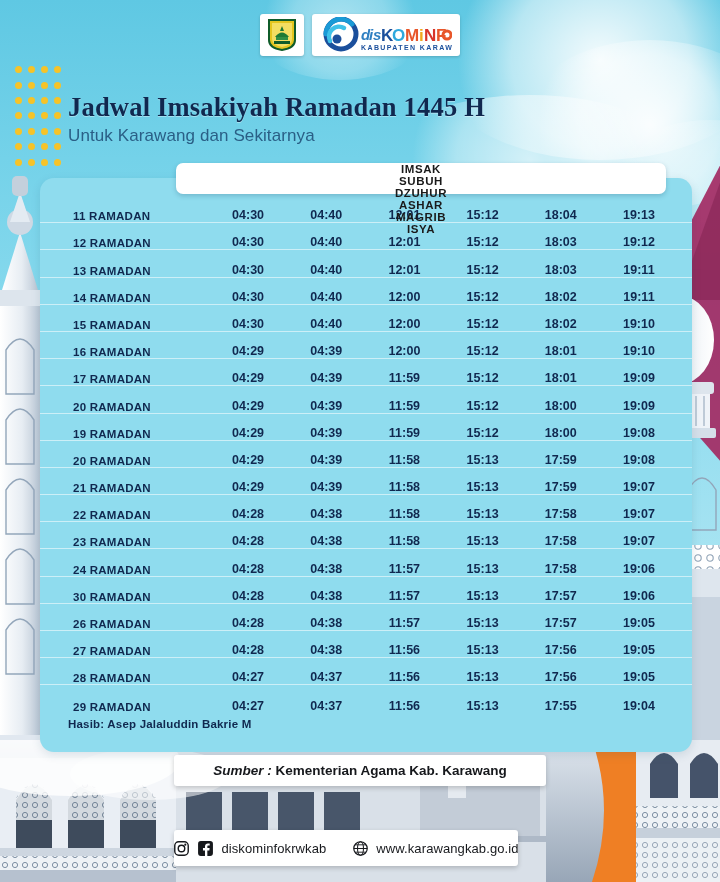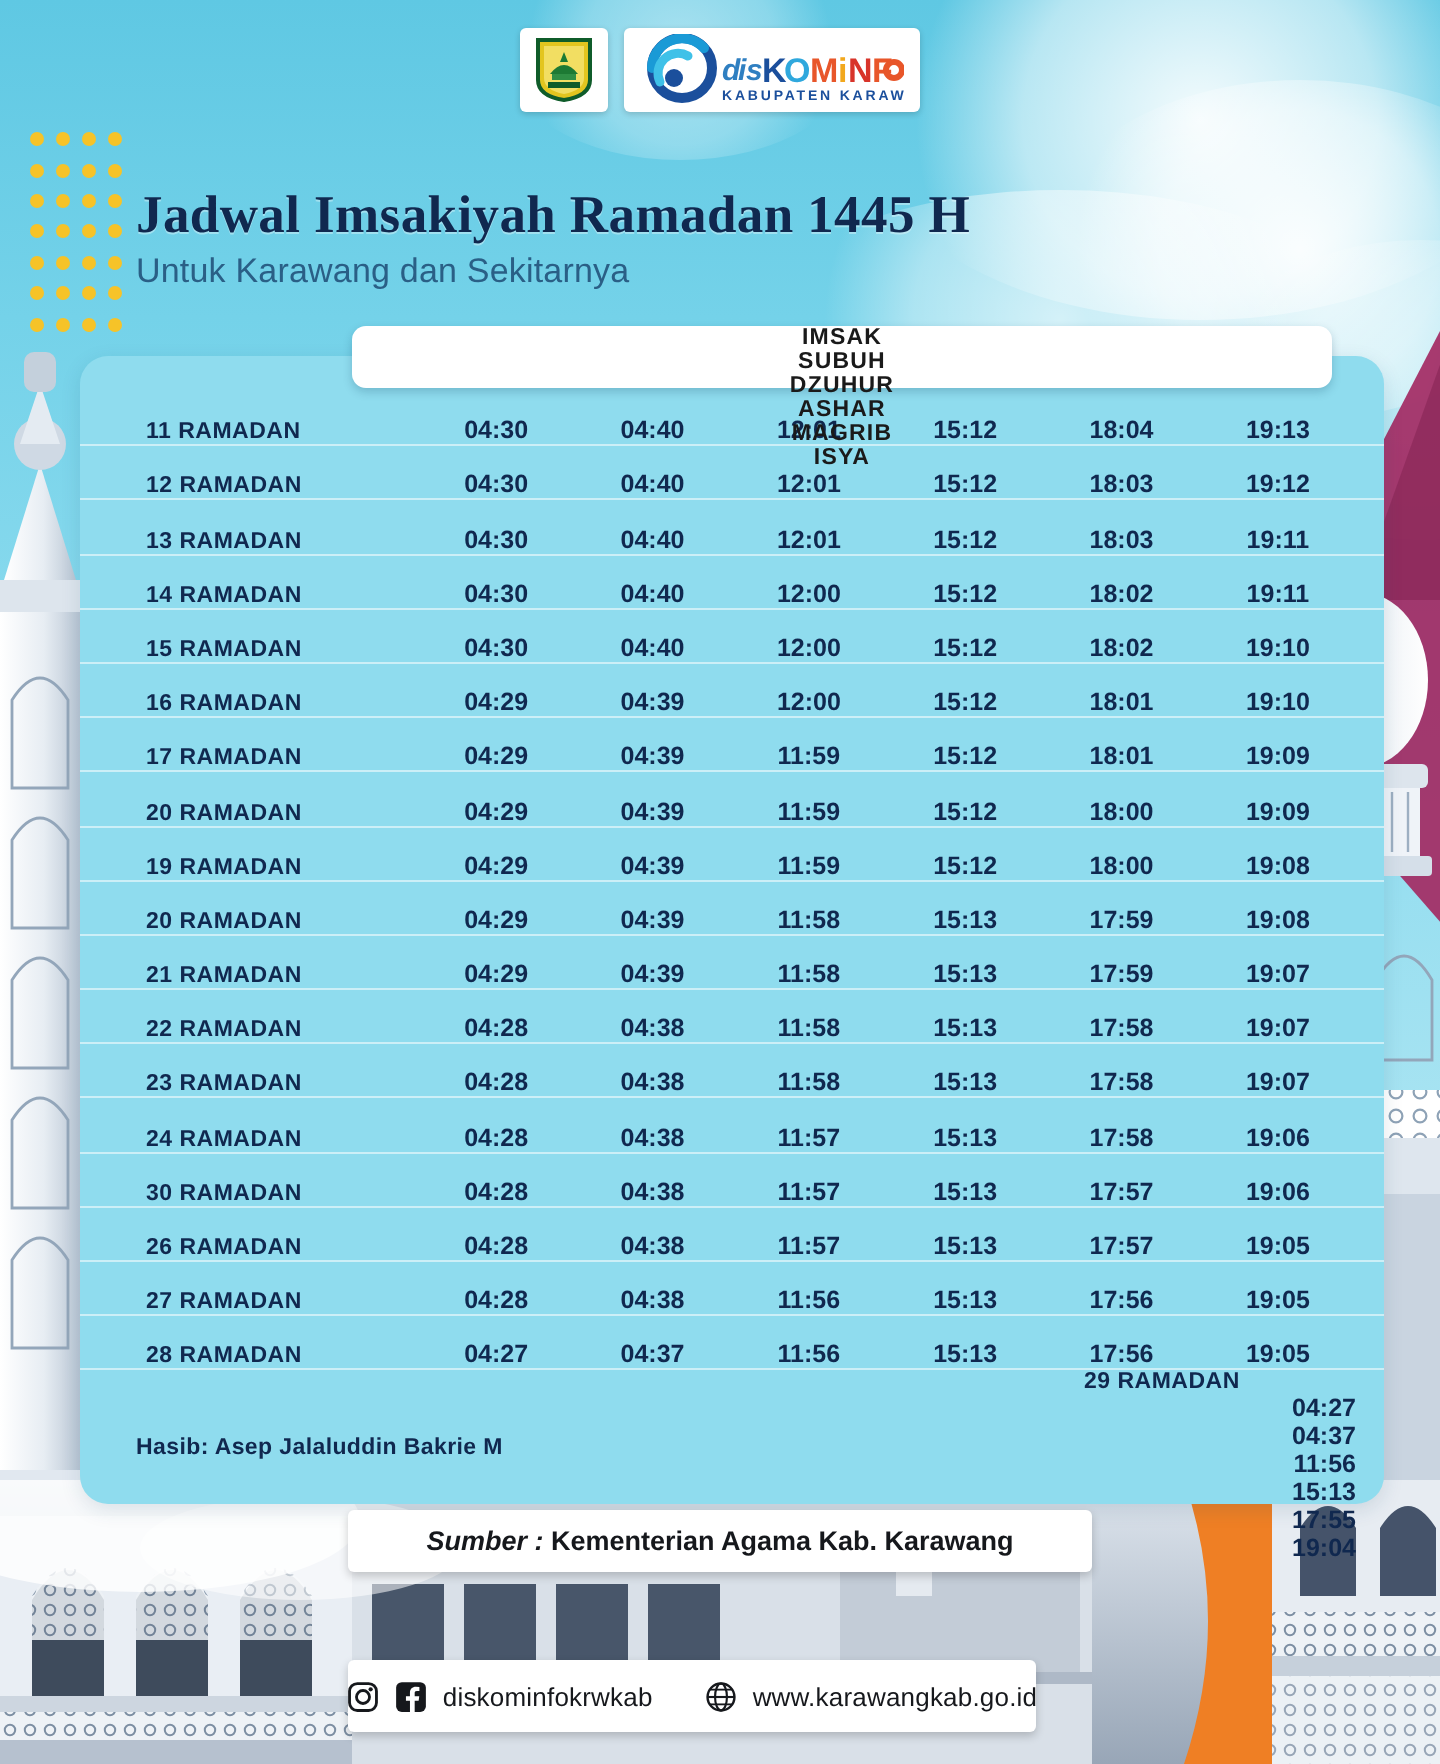--- a/index.html
+++ b/index.html
@@ -161,21 +161,21 @@
     z-index: 5;
   }
   .row {
     display: flex;
     align-items: flex-end;
     height: 27.2px;
     border-bottom: 1px solid rgba(255,255,255,.55);
     padding-left: 33px;
     padding-right: 14px;
   }
-  .row:last-of-type { border-bottom: none; flex-direction: column; }
+  .row:last-of-type { border-bottom: none; }
   .row .day {
     width: 136px;
     font-size: 11.5px;
     font-weight: bold;
     letter-spacing: .25px;
     color: #10284f;
     white-space: nowrap;
   }
   .row .cell {
     flex: 1;

